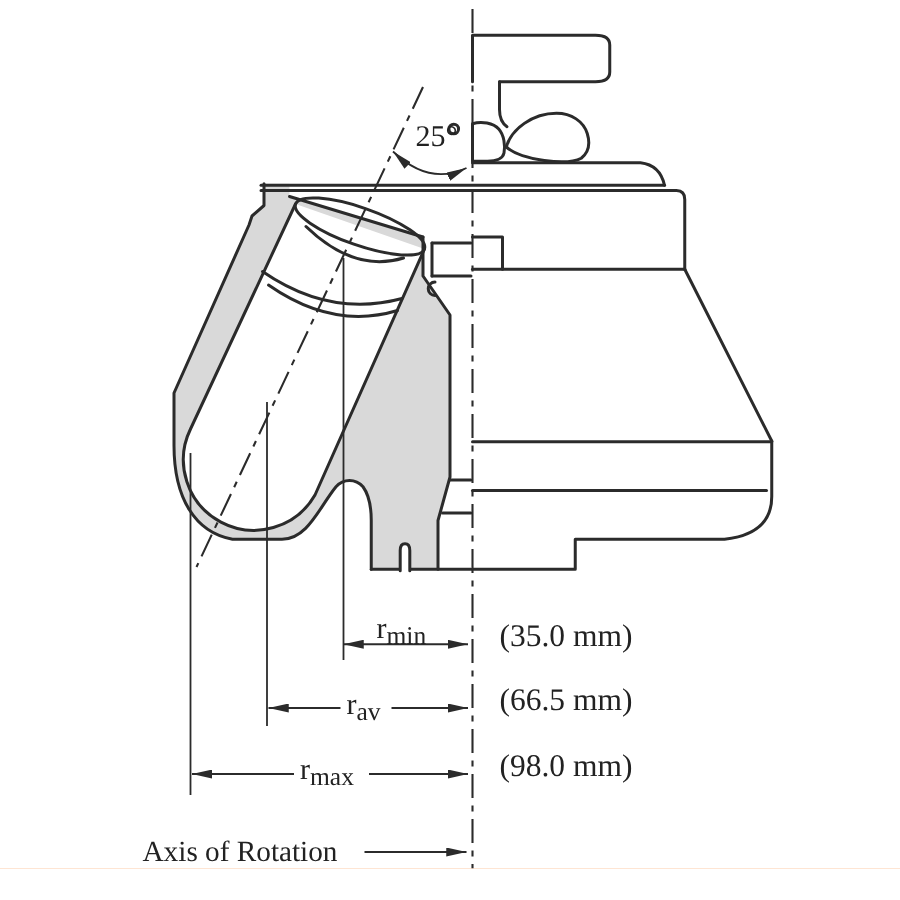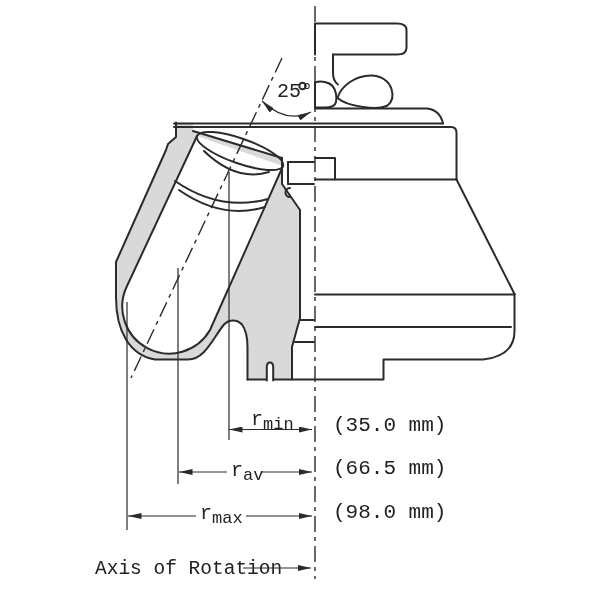--- a/index.html
+++ b/index.html
@@ -1,17 +1,17 @@
 <!DOCTYPE html>
 <html><head>
 <meta charset="utf-8">
 <style>
   html,body{margin:0;padding:0;background:#fff;}
   .stage{position:relative;width:600px;height:579px;background:#f97316;overflow:hidden;
-         font-family:Liberation Mono, monospace;}
+         font-family:Liberation Serif, serif;}
   svg{position:absolute;left:0;top:0;}
   .ln   {fill:none;stroke:#2b2b2b;stroke-width:2;stroke-linejoin:round;stroke-linecap:round;}
   .lnthin{fill:none;stroke:#2b2b2b;stroke-width:1.2;stroke-linecap:butt;}
   .cl   {fill:none;stroke:#2b2b2b;stroke-width:1.4;stroke-dasharray:16 5 4 5;}
   .wfill{fill:#ffffff;}
   .txt  {fill:#222222;}
   .dimlabel{font-size:20px;}
   .dimlabel .sub{font-size:17px;}
   .dimvalue{font-size:21px;}
   .axislabel{font-size:19.5px;}

